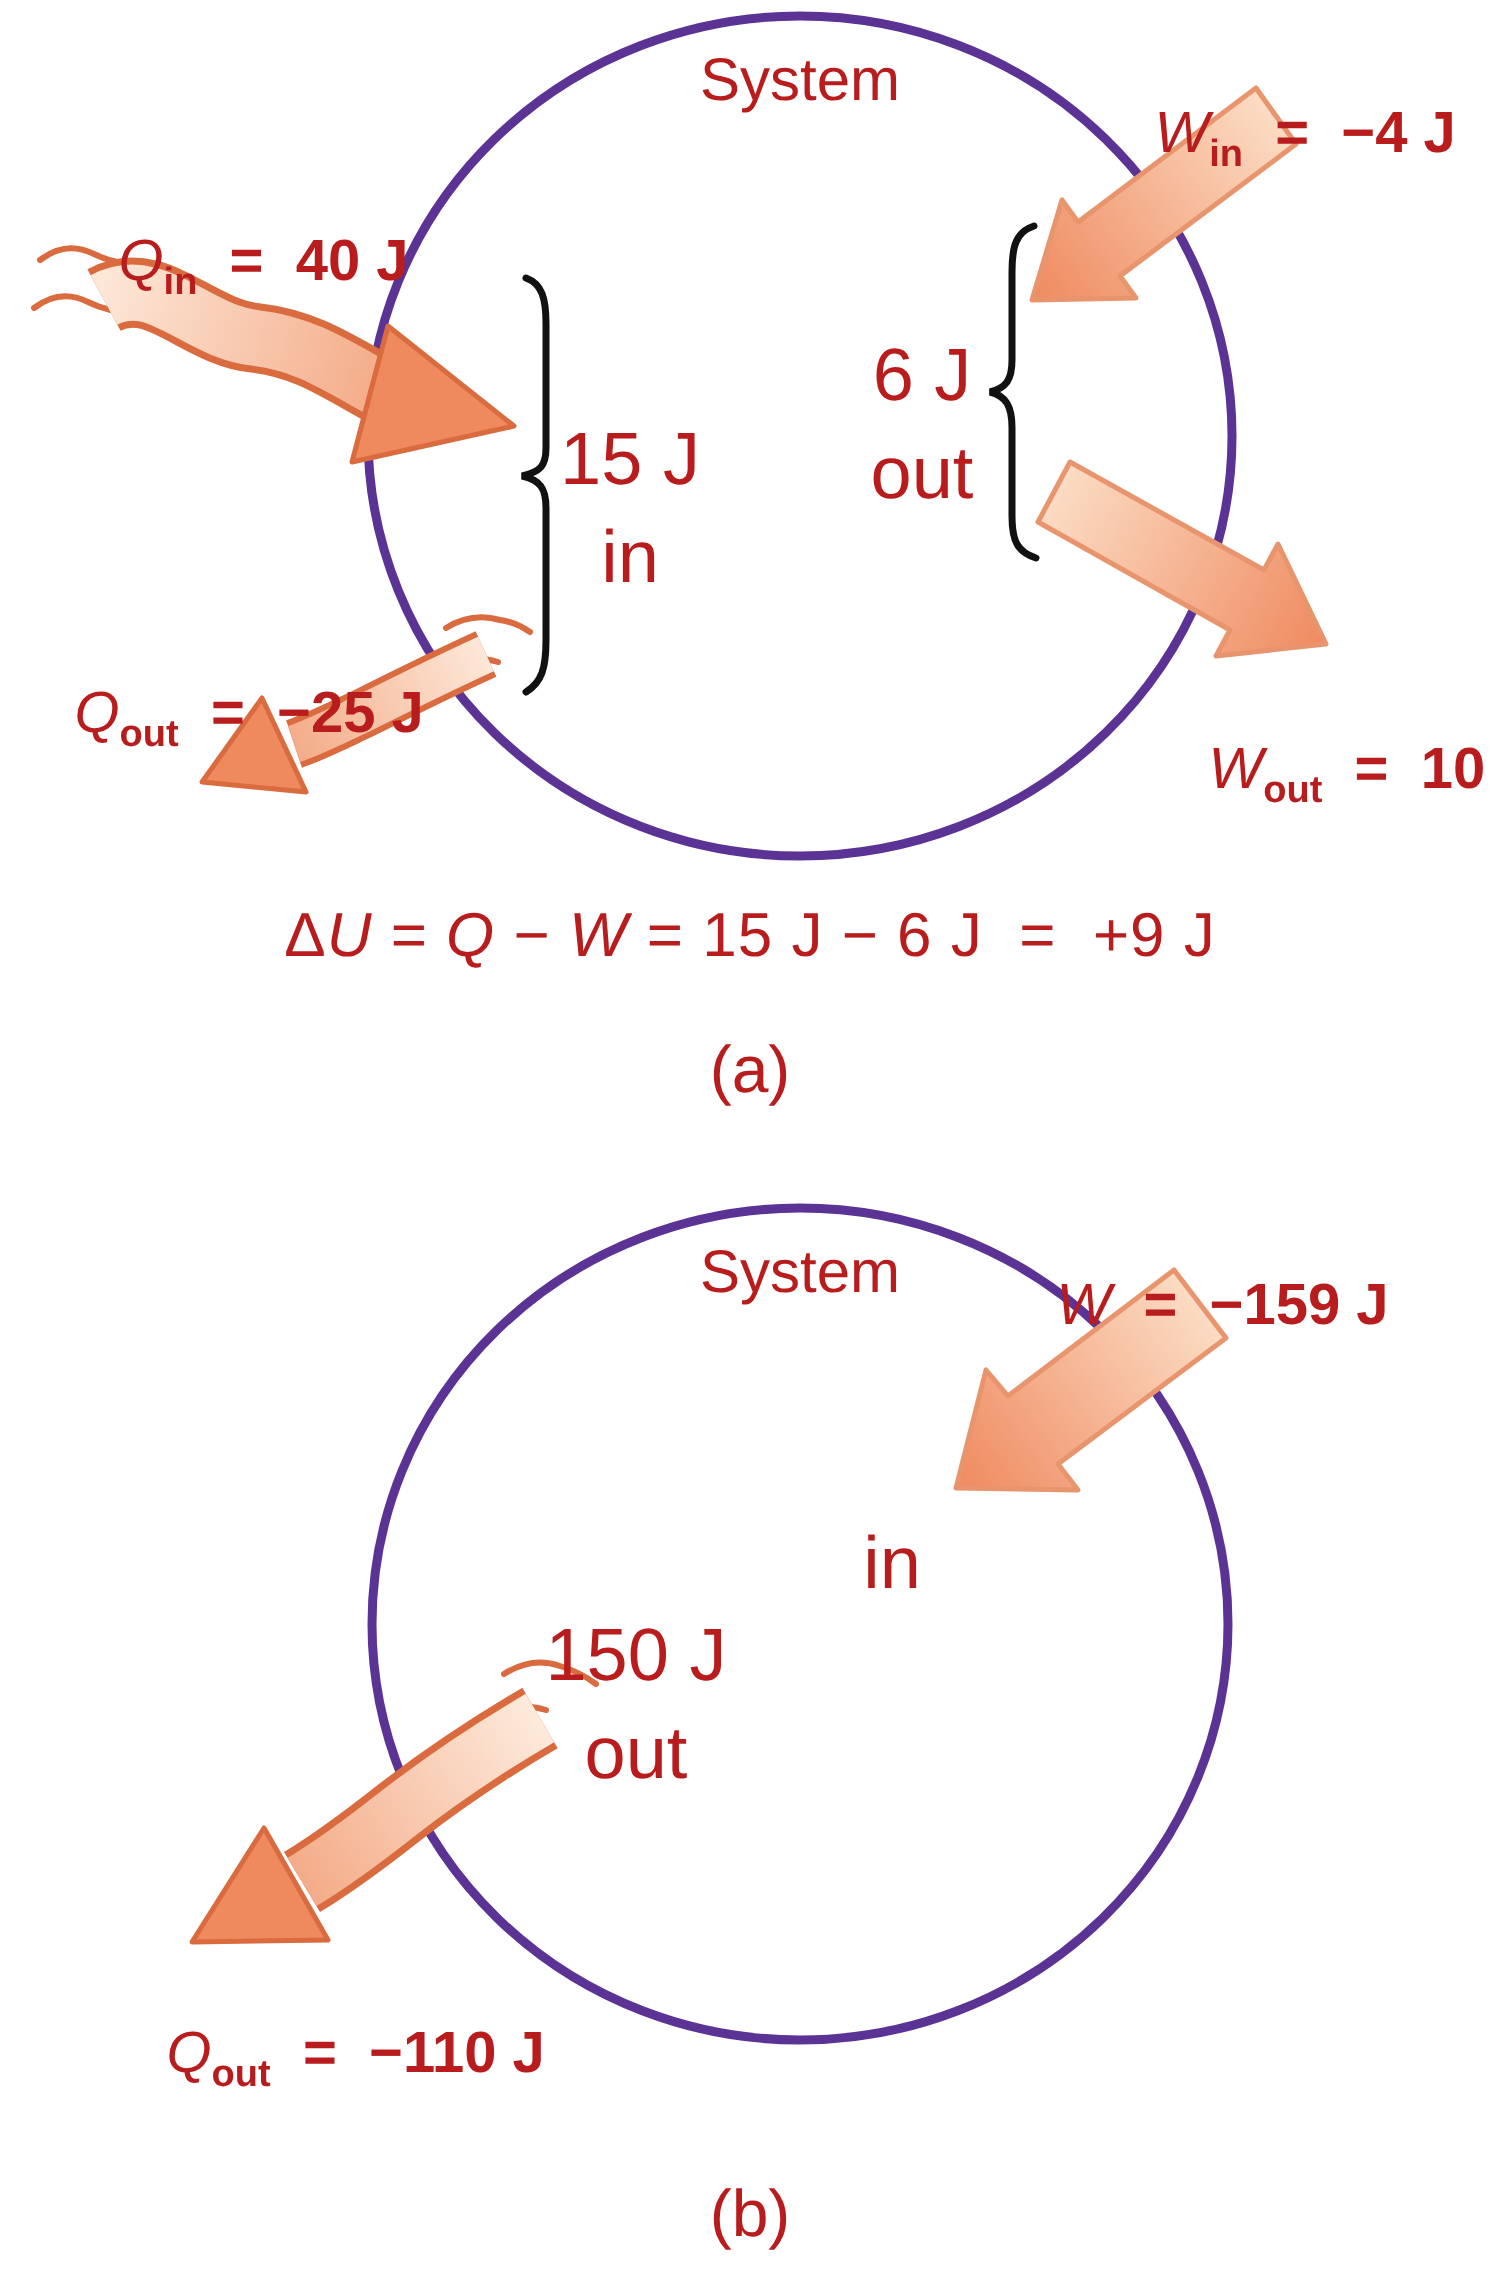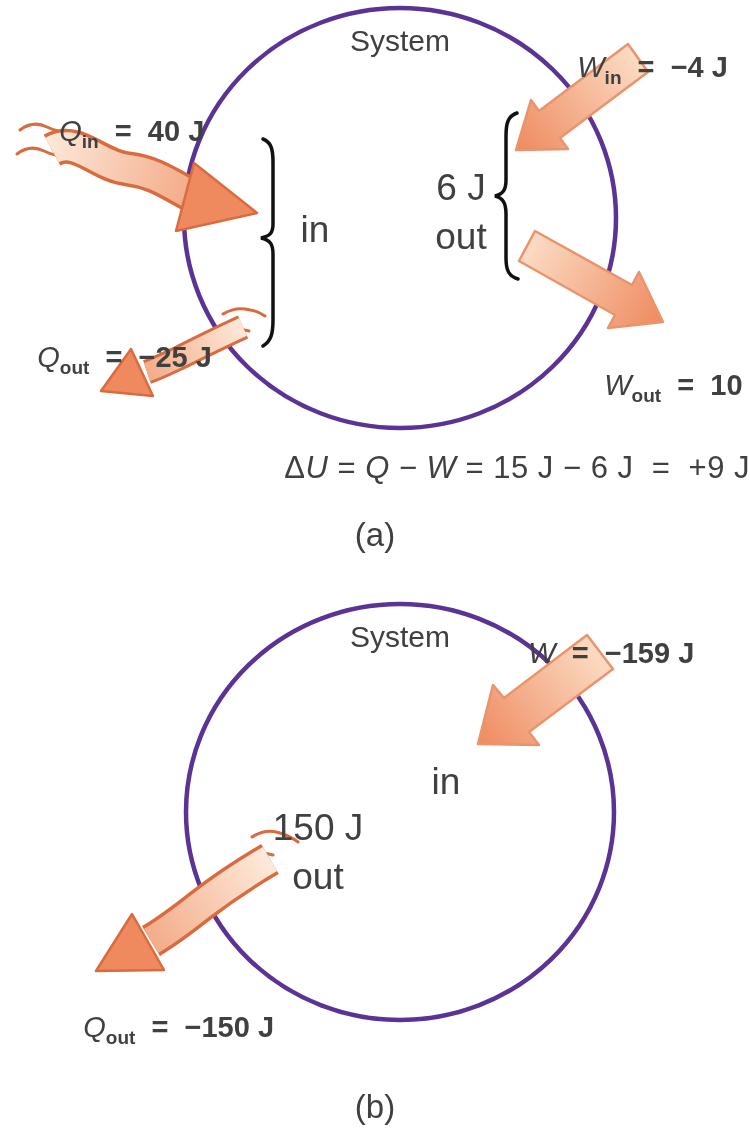--- a/index.html
+++ b/index.html
@@ -1,25 +1,25 @@
 <!DOCTYPE html>
 <html><head>
 <meta charset="utf-8">
 <style>
   html,body{margin:0;padding:0;background:#ffffff;}
   .stage{position:relative;width:750px;height:1148px;background:#ffffff;overflow:hidden;
-         font-family:"Liberation Sans", sans-serif;color:#404040;}
+         font-family:"Liberation Sans", sans-serif;color:#b91c1c;}
   .panel-svg{position:absolute;left:0;}
   .lbl{position:absolute;font-size:29px;line-height:1.1;white-space:pre;}
   .lbl .sym{font-style:italic;}
   .lbl .sub{font-weight:bold;font-size:19px;vertical-align:-7px;letter-spacing:0;}
   .lbl .val{white-space:pre;font-weight:bold;}
   .inner{position:absolute;width:120px;text-align:center;font-size:37px;line-height:1.32;}
   .sysname{position:absolute;width:200px;text-align:center;font-size:30px;}
-  .eq{position:absolute;left:0;width:750px;text-align:right;font-size:31px;letter-spacing:.5px;}
+  .eq{position:absolute;left:0;width:750px;text-align:center;font-size:31px;letter-spacing:.5px;}
   .eq span{white-space:pre;}
   .eq .it{font-style:italic;}
   .cap{position:absolute;left:0;width:750px;text-align:center;font-size:33px;}
 </style>
 </head>
 <body>
 
 <div class="stage">
 
   <svg class="panel-svg" style="top:0" width="750" height="560" viewBox="0 0 750 560">
@@ -105,20 +105,21 @@
 
   <div class="lbl" style="left:5px;top:310px">
     <span class="sym">Q</span><span class="sub">out</span><span class="val">  =  −25 J</span>
   </div>
 
   <div class="lbl" style="left:572px;top:338px">
     <span class="sym">W</span><span class="sub">out</span><span class="val">  =  10 J</span>
   </div>
 
   <div class="inner" style="left:255px;top:206px">
+    <div>15 J</div>
     <div>in</div>
   </div>
 
   <div class="inner" style="left:401px;top:164px">
     <div>6 J</div>
     <div>out</div>
   </div>
 
   <div class="eq" style="top:450px">
     <span>Δ</span><span class="it">U</span><span> = </span><span class="it">Q</span><span> − </span><span class="it">W</span><span> = 15 J − 6 J  =  +9 J</span>
@@ -135,19 +136,19 @@
   <div class="inner" style="left:386px;top:758px">
     <div>in</div>
   </div>
 
   <div class="inner" style="left:258px;top:804px">
     <div>150 J</div>
     <div>out</div>
   </div>
 
   <div class="lbl" style="left:51px;top:980px">
-    <span class="sym">Q</span><span class="sub">out</span><span class="val">  =  −150 J</span>
+    <span class="sym">Q</span><span class="sub">out</span><span class="val">  =  −110 J</span>
   </div>
 
 
   <div class="cap" style="top:1088px">(b)</div>
 
 </div>
 
 </body></html>

